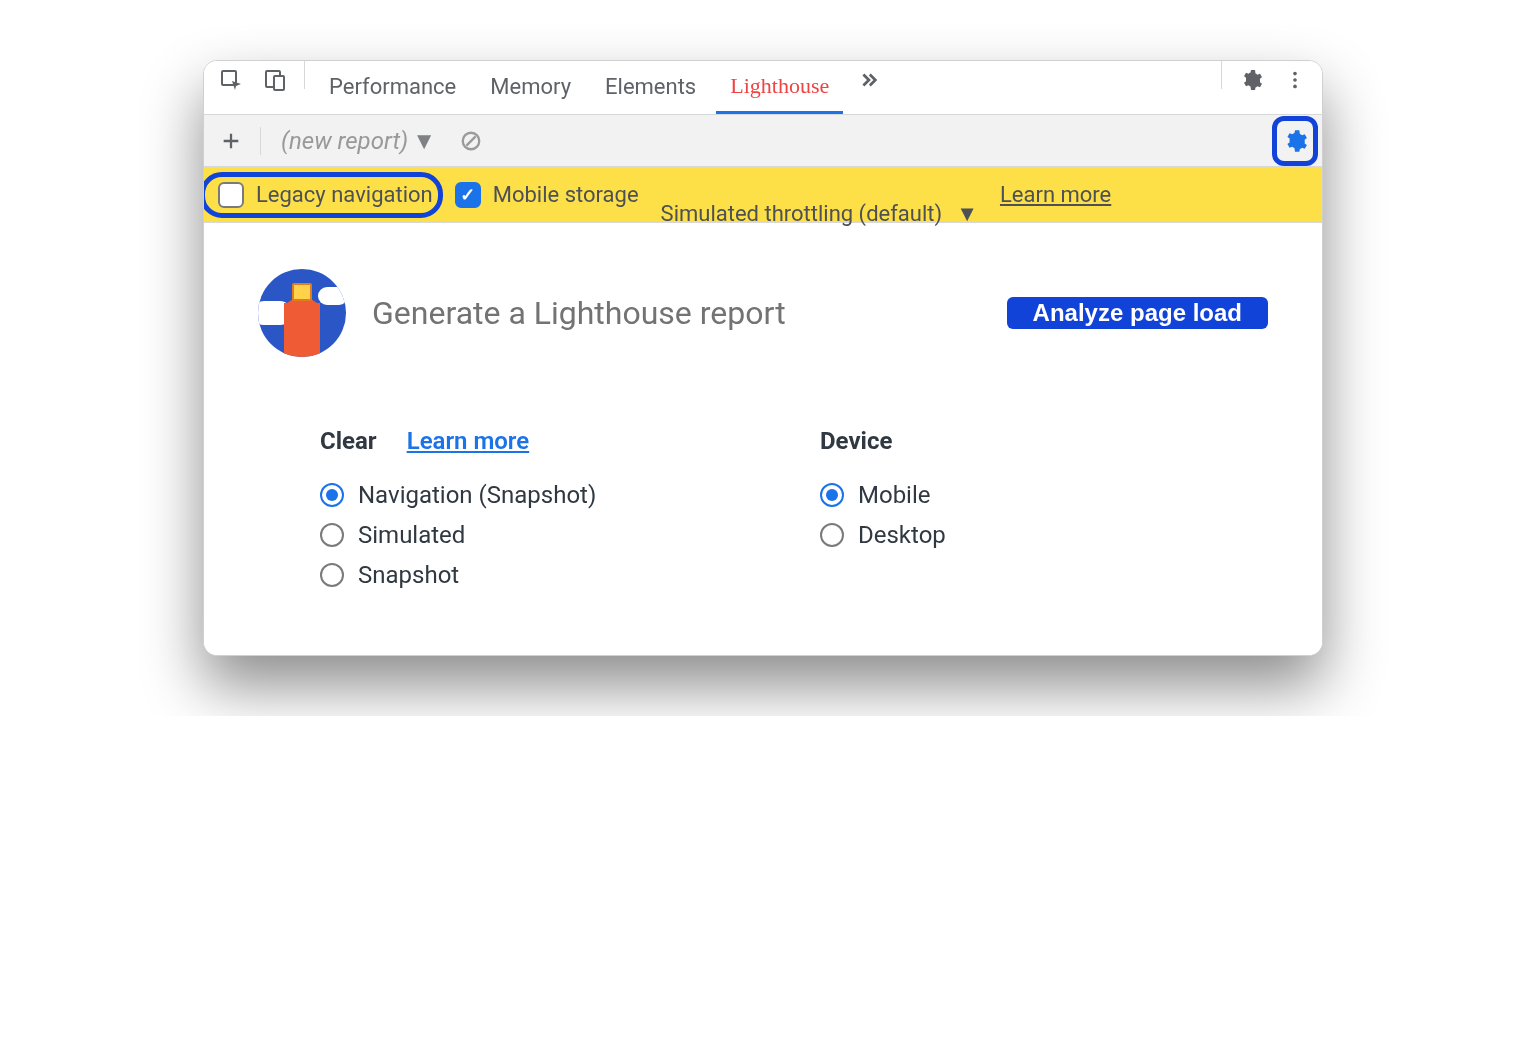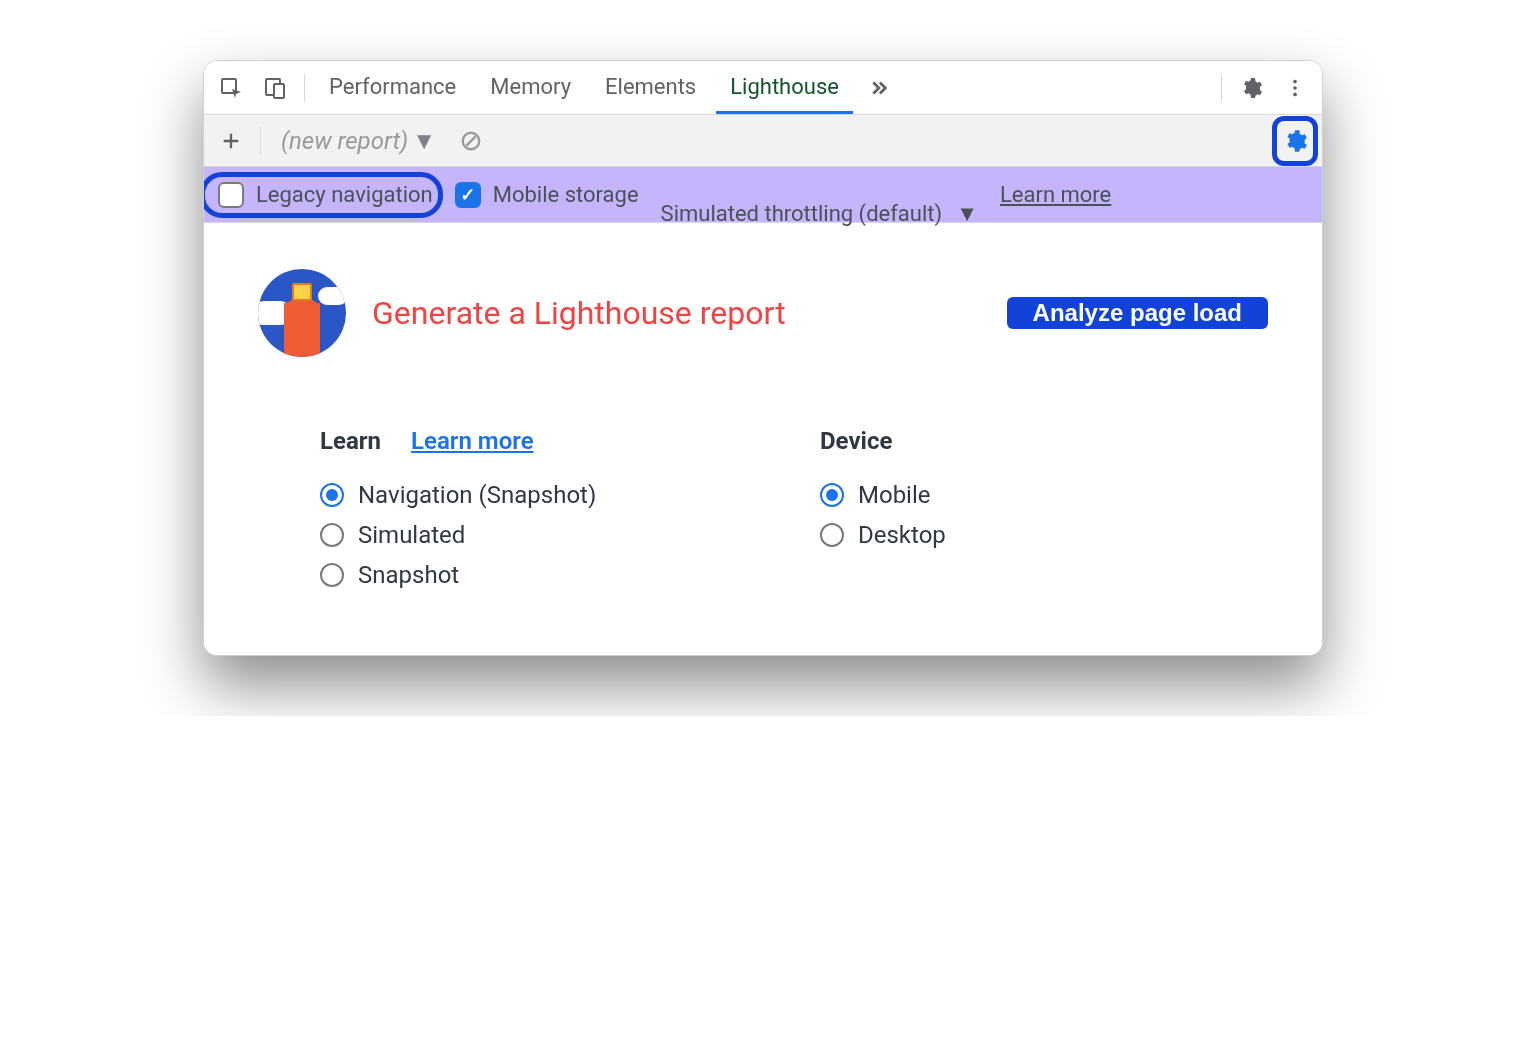--- a/index.html
+++ b/index.html
@@ -41,21 +41,20 @@
   .tl.green { background: #28c840; }
   .title-text {
     margin: 0 auto;
     font-weight: 700;
     color: #3a3a3a;
     font-size: 22px;
   }
   
   .tabstrip {
     display: flex;
-    align-items: center;
     height: 54px;
     border-bottom: 1px solid #d8d8d8;
     padding: 0 8px;
     gap: 6px;
     background: #fff;
   }
   .icon-btn {
     width: 38px; height: 38px;
     display: inline-flex; align-items: center; justify-content: center;
     color: #5f6368;
@@ -68,22 +67,23 @@
     padding: 0 14px;
     height: 100%;
     display: inline-flex;
     align-items: center;
     color: #5f6368;
     font-size: 22px;
     cursor: pointer;
     border-bottom: 3px solid transparent;
   }
   .tab.active {
-    color: #14532d;
+    color: #ef4444;
     border-bottom-color: #1a73e8;
+    font-family: Liberation Serif, serif;
   }
   .tabstrip .spacer { flex: 1; }
   
   .reportrow {
     display: flex;
     align-items: center;
     height: 52px;
     background: #f2f2f2;
     border-bottom: 1px solid #d8d8d8;
     padding: 0 8px;
@@ -110,21 +110,21 @@
     border-radius: 12px;
     pointer-events: none;
   }
   .hl-gear { inset: -6px -4px -6px -4px; }
   .hl-legacy { left: -18px; top: -10px; right: -10px; bottom: -10px; border-radius: 22px; }
   
   .optionsrow {
     display: flex;
     align-items: center;
     height: 56px;
-    background: #c4b5fd;
+    background: #fde047;
     border-bottom: 1px solid #d8d8d8;
     padding: 0 14px;
     gap: 22px;
     color: #4d5156;
     font-size: 22px;
   }
   .opt-check {
     display: inline-flex; align-items: center; gap: 12px;
   }
   .chk {
@@ -172,21 +172,21 @@
   .lh-logo .tower::before {
     content:""; position:absolute; left:50%; transform:translateX(-50%); top:-10px;
     width:0; height:0; border-left:18px solid transparent; border-right:18px solid transparent;
     border-bottom:12px solid #ef5b34;
   }
   .lh-logo .light {
     position: absolute; left: 50%; transform: translateX(-50%); top: 14px;
     width: 20px; height: 18px; background: #ffd24a; border: 2px solid #e07d20; border-radius: 2px;
   }
   .hero h1 {
-    font-size: 32px; font-weight: 400; color: #ef4444; margin: 0; flex: 1;
+    font-size: 32px; font-weight: 400; color: #737373; margin: 0; flex: 1;
   }
   .analyze-btn {
     background: #1143d8; color: #fff; border: none; border-radius: 6px;
     padding: 2px 26px; font-size: 24px; font-weight: 600; cursor: pointer;
   }
   
   .sections {
     display: flex; gap: 120px; margin-top: 70px; padding-left: 62px;
   }
   .section { min-width: 380px; }
@@ -309,21 +309,21 @@
           <div class="light"></div>
       </div>
       <h1>Generate a Lighthouse report</h1>
       <button class="analyze-btn">Analyze page load</button>
     </div>
 
     <div class="sections">
 
       <div class="section">
         <div class="section-head">
-          <span class="label">Learn</span>
+          <span class="label">Clear</span>
           <a class="learn-link">Learn more</a>
         </div>
         <div class="radio-row">
           <span class="radio selected"></span>
           <span>Navigation (Snapshot)</span>
         </div>
         <div class="radio-row">
           <span class="radio"></span>
           <span>Simulated</span>
         </div>

